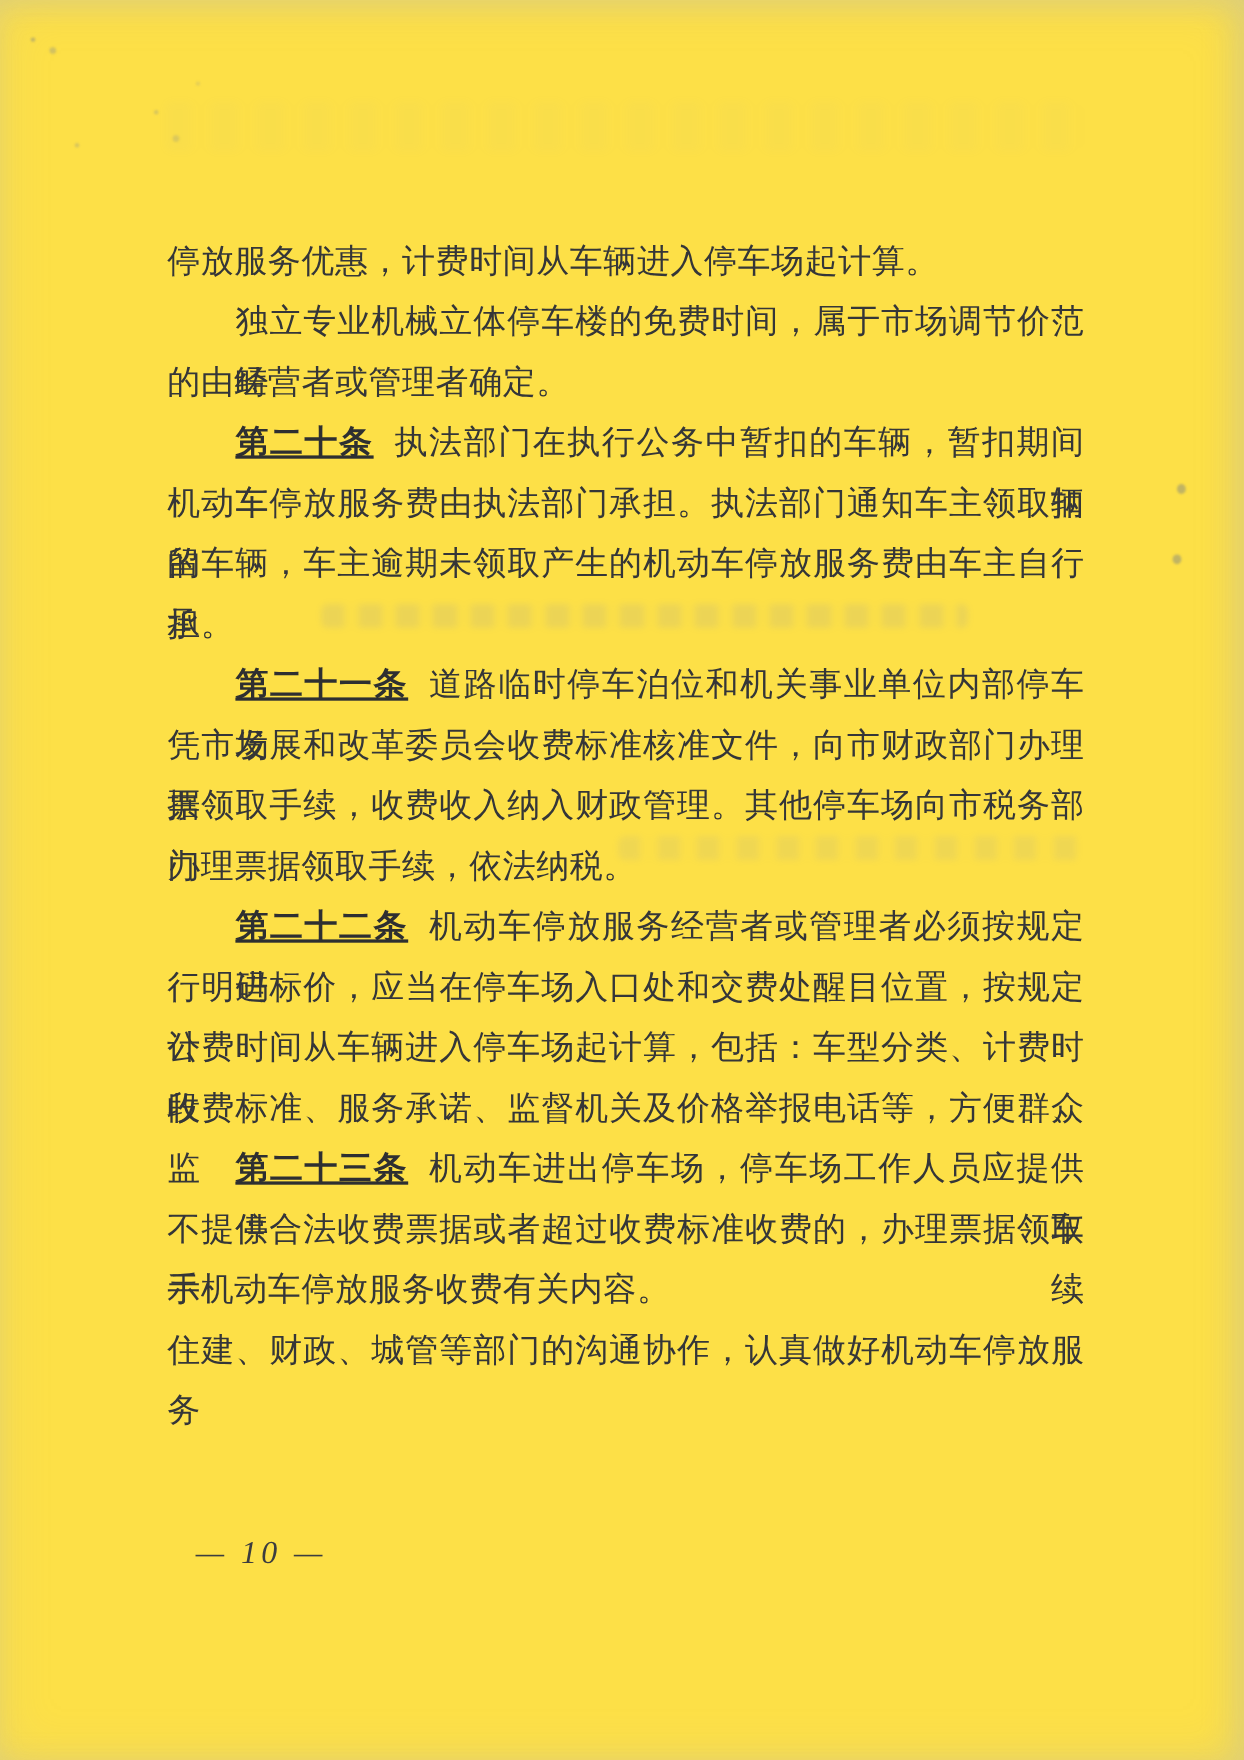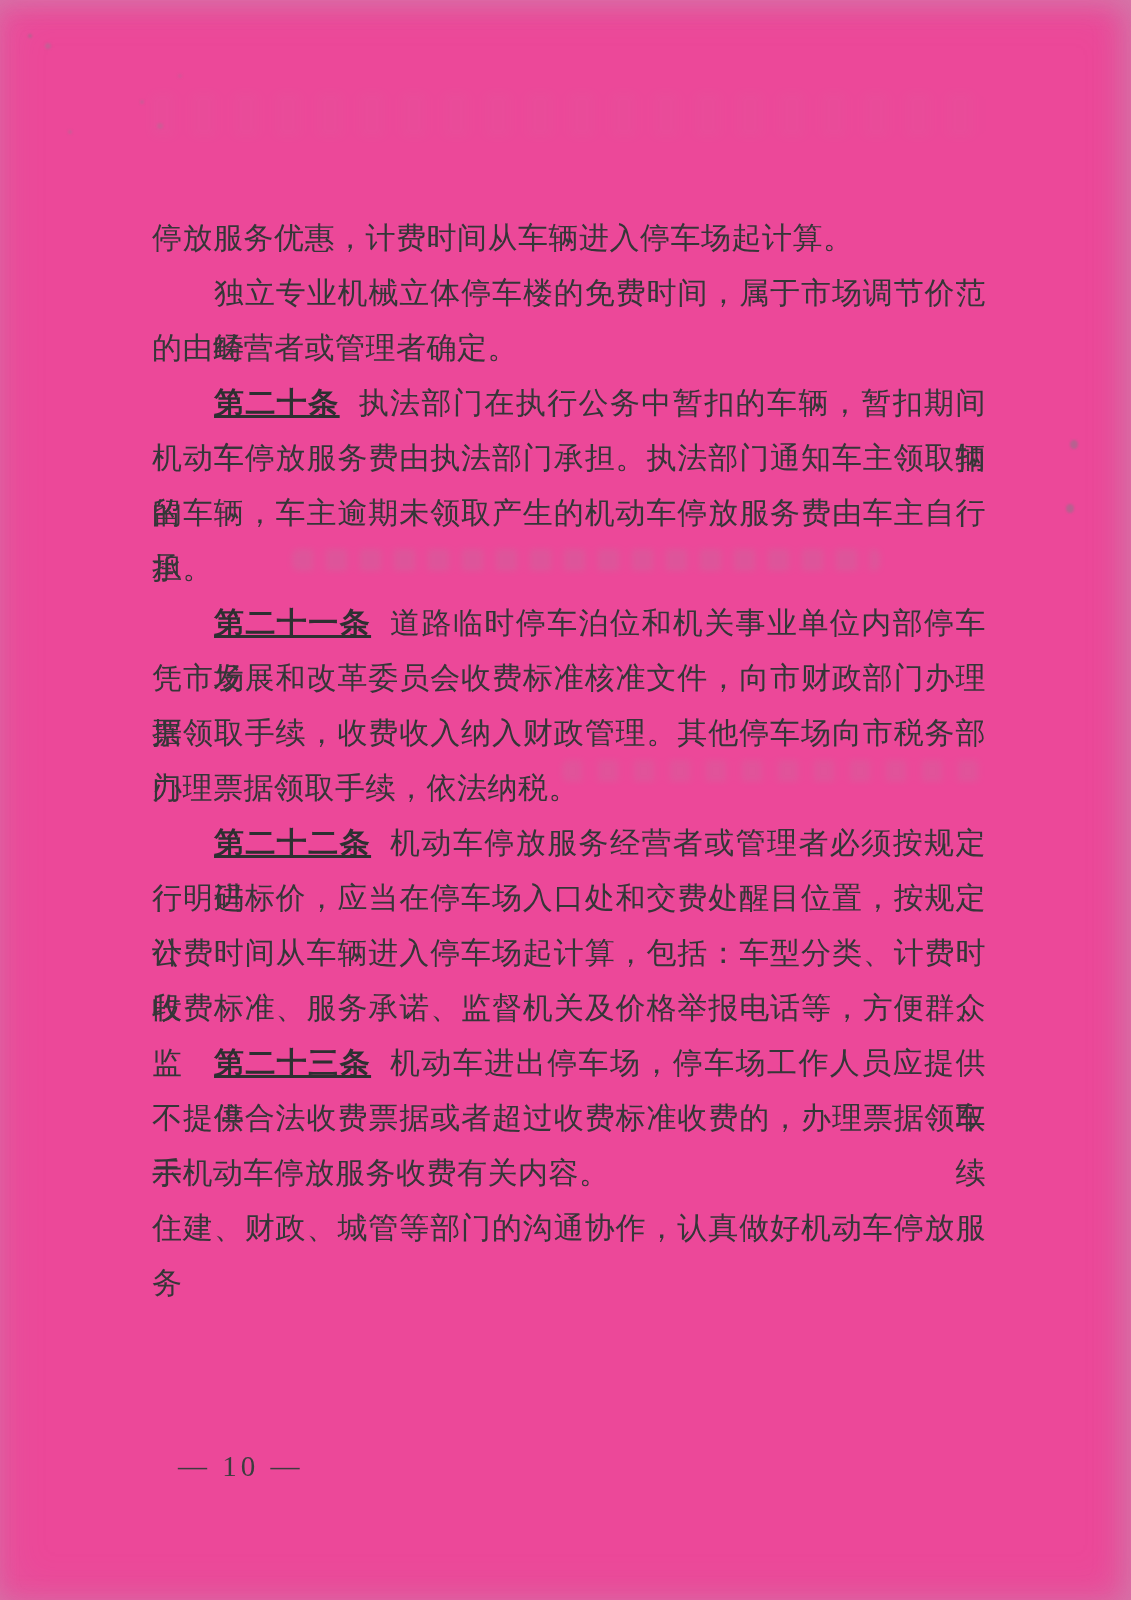--- a/index.html
+++ b/index.html
@@ -10,21 +10,21 @@
   body {
     width: 1131px;
     height: 1600px;
     position: relative;
     overflow: hidden;
     font-family: "Liberation Serif", "DejaVu Serif", serif;
   }
   .page {
     position: absolute;
     inset: 0;
-    background: #ec4899;
+    background: #fde047;
     box-shadow: inset 0 0 46px rgba(176, 182, 190, 0.22),
                 inset -14px 0 26px rgba(176, 182, 190, 0.18),
                 inset 0 10px 22px rgba(188, 193, 200, 0.14);
   }
   .doc-body {
     position: absolute;
     left: 152px;
     top: 210px;
     width: 834px;
   }
@@ -49,25 +49,26 @@
   }
   .lead {
     font-weight: 700;
     color: #2e2f31;
     margin-right: 19px;
     text-decoration: underline;
   }
   .footer-page-number {
     position: absolute;
     left: 178px;
-    top: 1446px;
+    top: 1392px;
     font-size: 29px;
     line-height: 40px;
     color: #3c3d3f;
     letter-spacing: 4px;
+    font-style: italic;
   }
   
   .smudge {
     position: absolute;
     pointer-events: none;
   }
   .smudge-row {
     border-radius: 6px;
     filter: blur(3px);
   }

